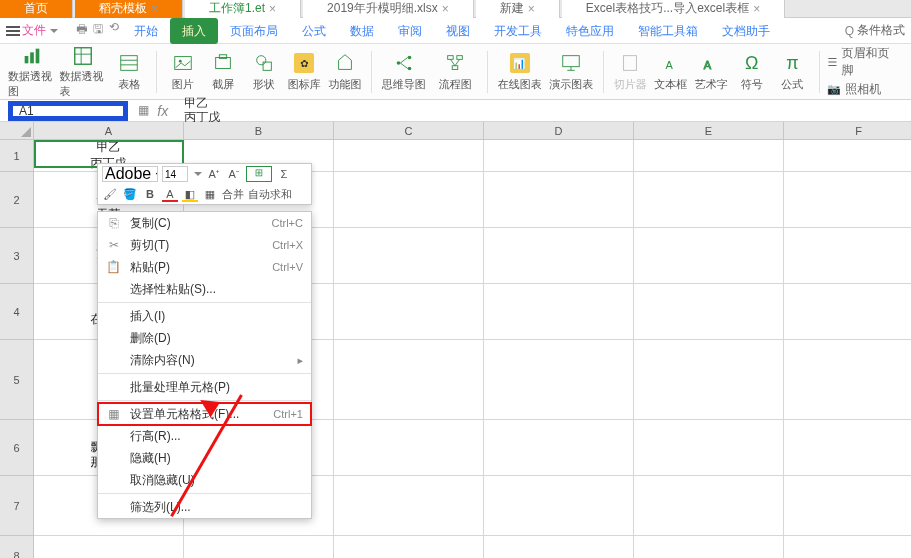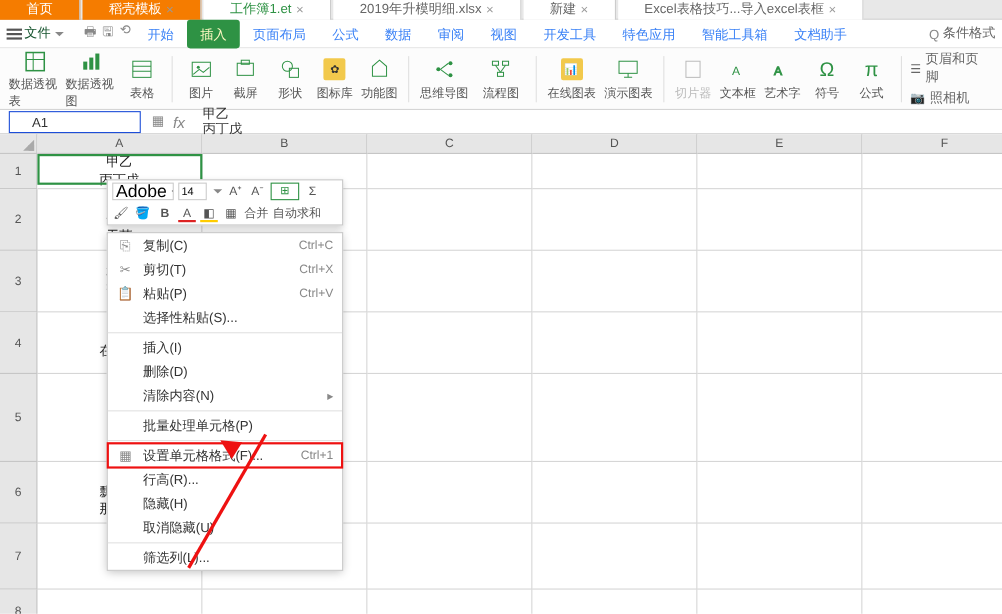--- a/index.html
+++ b/index.html
@@ -3,39 +3,39 @@
   <meta charset="utf-8">
   <style>
     * { margin:0; padding:0; box-sizing:border-box; font-family:"Microsoft YaHei",SimSun,sans-serif; font-size:12px; }
     body { background:#fff; width:911px; height:558px; overflow:hidden; position:relative; }
     .tabbar { height:18px; background:#e8e8e8; display:flex; align-items:center; gap:2px; border-bottom:1px solid #ccc; }
     .filetab { height:18px; padding:0 24px; display:flex; align-items:center; gap:4px; background:#fff; font-size:11px; color:#666; border-right:1px solid #ccc; }
     .filetab.orange { background:#f57c00; color:#fff; }
     .filetab.green { color:#2e9244; }
     .ft-close { color:#999; }
     .menubar { height:26px; background:#fff; display:flex; align-items:center; border-bottom:1px solid #e0e0e0; }
-    .menubtn { padding:0 10px 0 6px; display:flex; align-items:center; gap:2px; font-size:12px; color:#14532d; }
+    .menubtn { padding:0 10px 0 6px; display:flex; align-items:center; gap:2px; font-size:12px; color:#ec4899; }
     .hamb { display:inline-block; width:14px; height:10px; }
     .hamb::before { content:""; display:block; width:14px; height:2px; background:#555; box-shadow:0 4px 0 #555,0 8px 0 #555; }
     .mtab { padding:0 12px; height:26px; line-height:26px; color:#3b82f6; }
     .mtab.active { background:#2e9244; color:#fef9c3; border-radius:3px; }
     .mtab-group { display:flex; }
     .toolbar-row { height:24px; display:flex; align-items:center; padding-left:8px; gap:10px; margin-left:auto; }
     .tool-link { color:#666; display:flex; align-items:center; gap:3px; height:22px; padding:0 6px; }
     .ribbon { height:56px; background:#fcfcfc; border-bottom:1px solid #d5d5d5; display:flex; align-items:center; padding:2px 8px; gap:4px; }
     .rb-btn { display:flex; flex-direction:column; align-items:center; justify-content:center; width:52px; height:50px; color:#555; font-size:11px; }
     .rb-btn.small { width:40px; }
     .rb-ic { width:24px; height:24px; display:flex; align-items:center; justify-content:center; color:#2e9244; font-size:20px; }
     .rb-sep { width:1px; height:42px; background:#e0e0e0; margin:0 4px; }
     .rb-label { font-size:11px; color:#555; margin-top:2px; }
     .rb-vip { background:#f2c94c; color:#333; border-radius:2px; padding:2px; width:20px;height:20px;display:flex;align-items:center;justify-content:center;font-size:10px; }
     .rb-right { margin-left:auto; display:flex; flex-direction:column; gap:2px; align-items:flex-start; padding-right:8px; }
     .rb-rlink { color:#666; font-size:11px; display:flex; align-items:center; gap:4px; }
     .namebox-row { height:22px; display:flex; align-items:center; border-bottom:1px solid #d5d5d5; background:#fff; }
-    .namebox { width:120px; height:20px; border:1px solid #1d4ed8; margin-left:8px; padding-left:20px; font-size:11px; color:#333; display:flex; align-items:center; }
+    .namebox { width:120px; height:20px; border:5px solid #1d4ed8; margin-left:8px; padding-left:6px; font-size:11px; color:#333; display:flex; align-items:center; }
     .nb-btns { display:flex; gap:8px; margin:0 10px; color:#888; }
     .fx-lbl { font-style:italic; color:#888; font-size:14px; }
     .fx-val { margin-left:6px; font-size:12px; color:#333; line-height:1.1; }
     .grid-area { position:relative; display:flex; height:432px; }
     .colhdr-row { display:flex; height:18px; position:absolute; left:34px; top:0; right:0; }
     .colhdr { flex:0 0 150px; height:18px; background:#e6e6e6; border-right:1px solid #c6c6c6; border-bottom:1px solid #c6c6c6; text-align:center; color:#555; font-size:11px; line-height:18px; }
     .colhdr.first { flex:0 0 150px; }
     .corner { width:34px; height:18px; background:#e6e6e6; border-right:1px solid #c6c6c6; border-bottom:1px solid #c6c6c6; position:absolute; left:0; top:0; }
     .corner::after { content:""; position:absolute; right:2px; bottom:2px; border:5px solid transparent; border-right-color:#aaa; border-bottom-color:#aaa; }
     .rowhdrs { width:34px; position:absolute; left:0; top:18px; }
@@ -124,36 +124,36 @@
         <span style="color:#888;">Q</span>
         <span>条件格式</span>
       </div>
   </div>
 </div>
 
 <div class="ribbon">
   <div class="rb-btn">
       <div class="rb-ic">
         <svg class="si" viewBox="0 0 24 24">
+          <rect x="4" y="12" width="4" height="8" fill="#2e9244"></rect>
+          <rect x="10" y="8" width="4" height="12" fill="#2e9244"></rect>
+          <rect x="16" y="4" width="4" height="16" fill="#2e9244"></rect>
+        </svg>
+      </div>
+      <div class="rb-label">数据透视图</div>
+    </div>
+  <div class="rb-btn">
+      <div class="rb-ic">
+        <svg class="si" viewBox="0 0 24 24">
           <rect x="3" y="3" width="18" height="18" fill="none" stroke="#2e9244" stroke-width="1.5"></rect>
           <line x1="3" y1="10" x2="21" y2="10" stroke="#2e9244"></line>
           <line x1="10" y1="3" x2="10" y2="21" stroke="#2e9244"></line>
         </svg>
       </div>
       <div class="rb-label">数据透视表</div>
-    </div>
-  <div class="rb-btn">
-      <div class="rb-ic">
-        <svg class="si" viewBox="0 0 24 24">
-          <rect x="4" y="12" width="4" height="8" fill="#2e9244"></rect>
-          <rect x="10" y="8" width="4" height="12" fill="#2e9244"></rect>
-          <rect x="16" y="4" width="4" height="16" fill="#2e9244"></rect>
-        </svg>
-      </div>
-      <div class="rb-label">数据透视图</div>
     </div>
   <div class="rb-btn small">
       <div class="rb-ic">
         <svg class="si" viewBox="0 0 24 24">
           <rect x="3" y="4" width="18" height="16" fill="none" stroke="#2e9244"></rect>
           <line x1="3" y1="9" x2="21" y2="9" stroke="#2e9244"></line>
           <line x1="3" y1="14" x2="21" y2="14" stroke="#2e9244"></line>
         </svg>
       </div>
       <div class="rb-label">表格</div>

